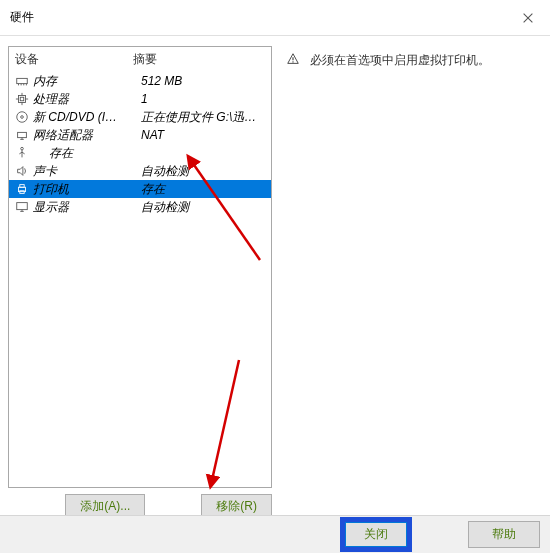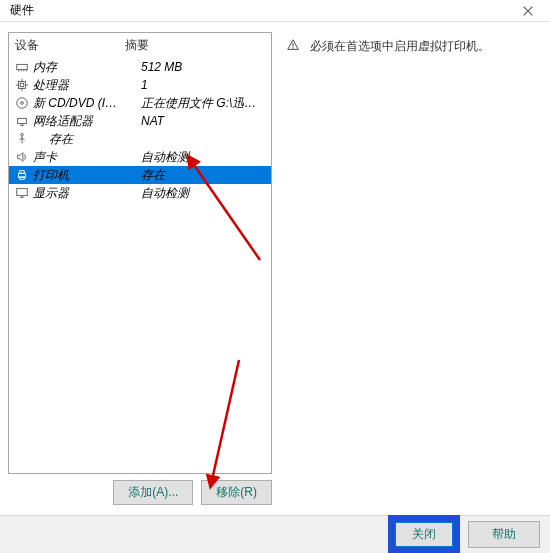--- a/index.html
+++ b/index.html
@@ -9,21 +9,21 @@
       background: #fff;
       width: 550px;
       height: 553px;
       overflow: hidden;
       position: relative;
     }
     .titlebar {
       display: flex;
       align-items: center;
       justify-content: space-between;
-      height: 22px;
+      height: 36px;
       padding: 0 0 0 10px;
       border-bottom: 1px solid #e0e0e0;
       background: #fff;
     }
     .titlebar-close {
       width: 45px;
       height: 30px;
       display: flex;
       align-items: center;
       justify-content: center;
@@ -48,21 +48,21 @@
       display: flex;
       flex-direction: column;
     }
     .device-header {
       display: flex;
       padding: 4px 6px;
       color: #333;
       background: #fff;
     }
     .device-header .col1 { width: 110px; }
-    .device-header .col2 { flex: 1; }
+    .device-header .col2 { flex: 1; margin-left: 8px; }
     .device-row {
       display: flex;
       align-items: center;
       padding: 2px 6px;
       height: 18px;
       white-space: nowrap;
       overflow: hidden;
       font-style: italic;
     }
     .device-row .icon-cell {
@@ -84,21 +84,22 @@
       gap: 8px;
       margin-top: 6px;
     }
     .btn {
       border: 1px solid #adadad;
       background: #e1e1e1;
       padding: 3px 14px;
       font-size: 12px;
       font-family: inherit;
       cursor: pointer;
-      color: #0f766e;
+      color: #4d7c0f;
+      margin-left: 48px;
     }
     .right-panel {
       flex: 1;
       padding: 6px 6px 0 14px;
     }
     .warning-row {
       display: flex;
       align-items: flex-start;
       gap: 10px;
       color: #333;
@@ -119,21 +120,21 @@
       align-items: center;
       justify-content: flex-end;
       gap: 8px;
       padding: 0 10px;
     }
     .footer .btn {
       min-width: 72px;
       padding: 4px 12px;
     }
     .footer .btn.primary {
-      border: 7px solid #1d4ed8;
+      border: 5px solid #1d4ed8;
       box-shadow: inset 0 0 0 1px #0078d7;
     }
     .arrow-overlay {
       position: absolute;
       pointer-events: none;
       top: 0; left: 0;
     }
     svg.icon-sm { width: 14px; height: 14px; }
   </style>
 </head>

